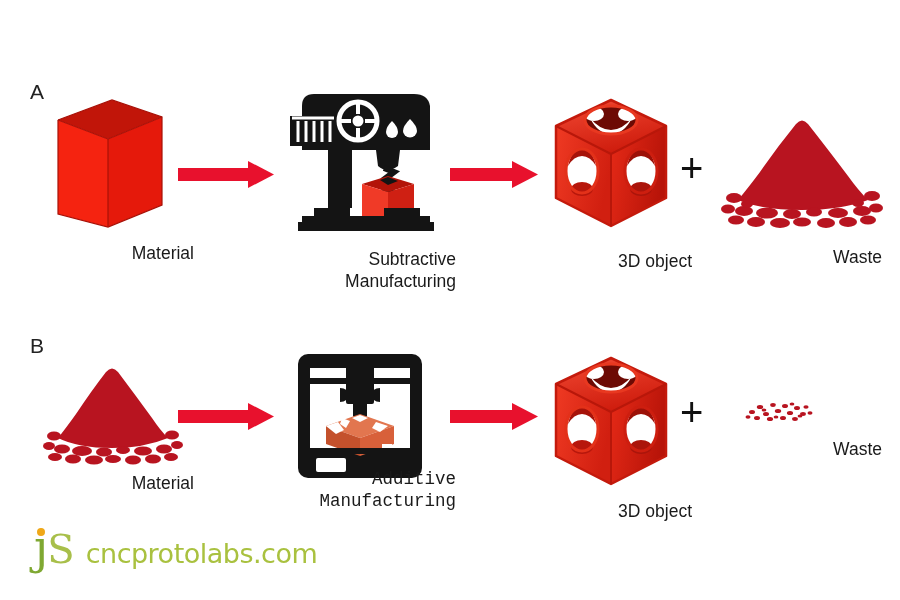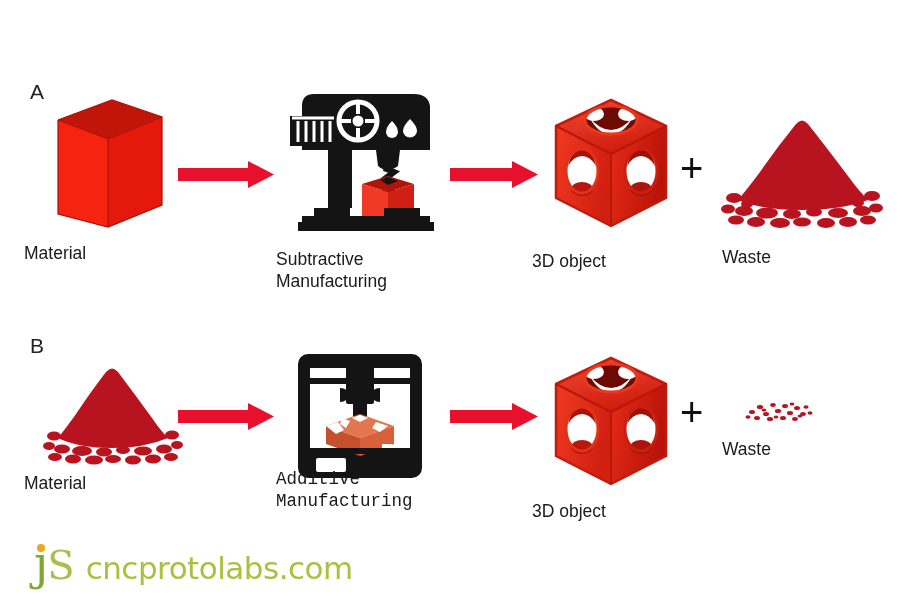--- a/index.html
+++ b/index.html
@@ -9,53 +9,53 @@
     position:relative;overflow:hidden;
   }
   .stage{position:absolute;inset:0;}
 
   .row-label{
     position:absolute;font-size:21px;color:#222;font-weight:400;
     font-family:"Liberation Sans", sans-serif;
   }
 
   .caption{
-    position:absolute;text-align:left;color:#1a1a1a;
+    position:absolute;text-align:right;color:#1a1a1a;
     font-size:17.5px;line-height:1.28;font-weight:400;
     font-family:"Liberation Sans", sans-serif;
     white-space:pre-line;
   }
 
   .plus{
     position:absolute;color:#111;font-size:40px;line-height:1;
     font-weight:500;font-family:"Liberation Sans", sans-serif;
   }
 
   .node{position:absolute;}
   .node svg{display:block;overflow:visible;}
 
   .arrow{position:absolute;}
 
   
-  .footer{position:absolute;left:34px;bottom:14px;display:flex;align-items:baseline;}
+  .footer{position:absolute;left:34px;bottom:30px;display:flex;align-items:baseline;}
   .logo-mark{position:relative;margin-right:11px;}
   .logo-j{
     font-family:"DejaVu Serif", serif;font-size:46px;line-height:1;
     color:#7fa832;font-weight:400;letter-spacing:-1px;
   }
   .logo-s{
     font-family:"DejaVu Serif", serif;font-size:40px;line-height:1;
     color:#a8bf4a;font-weight:400;
   }
   .logo-dot{
     position:absolute;width:8px;height:8px;border-radius:50%;
     background:#f0a818;left:3px;top:4px;
   }
   .logo-text{
-    font-family:"DejaVu Sans", sans-serif;font-size:31px;color:#a9c13f;
+    font-family:"DejaVu Sans", sans-serif;font-size:27px;color:#a9c13f;
     font-weight:400;letter-spacing:-0.5px;
   }
 </style>
 </head>
 <body>
 
 <div class="stage">
 
   <div class="row-label" style="left:30px;top:80px;">A</div>
 

